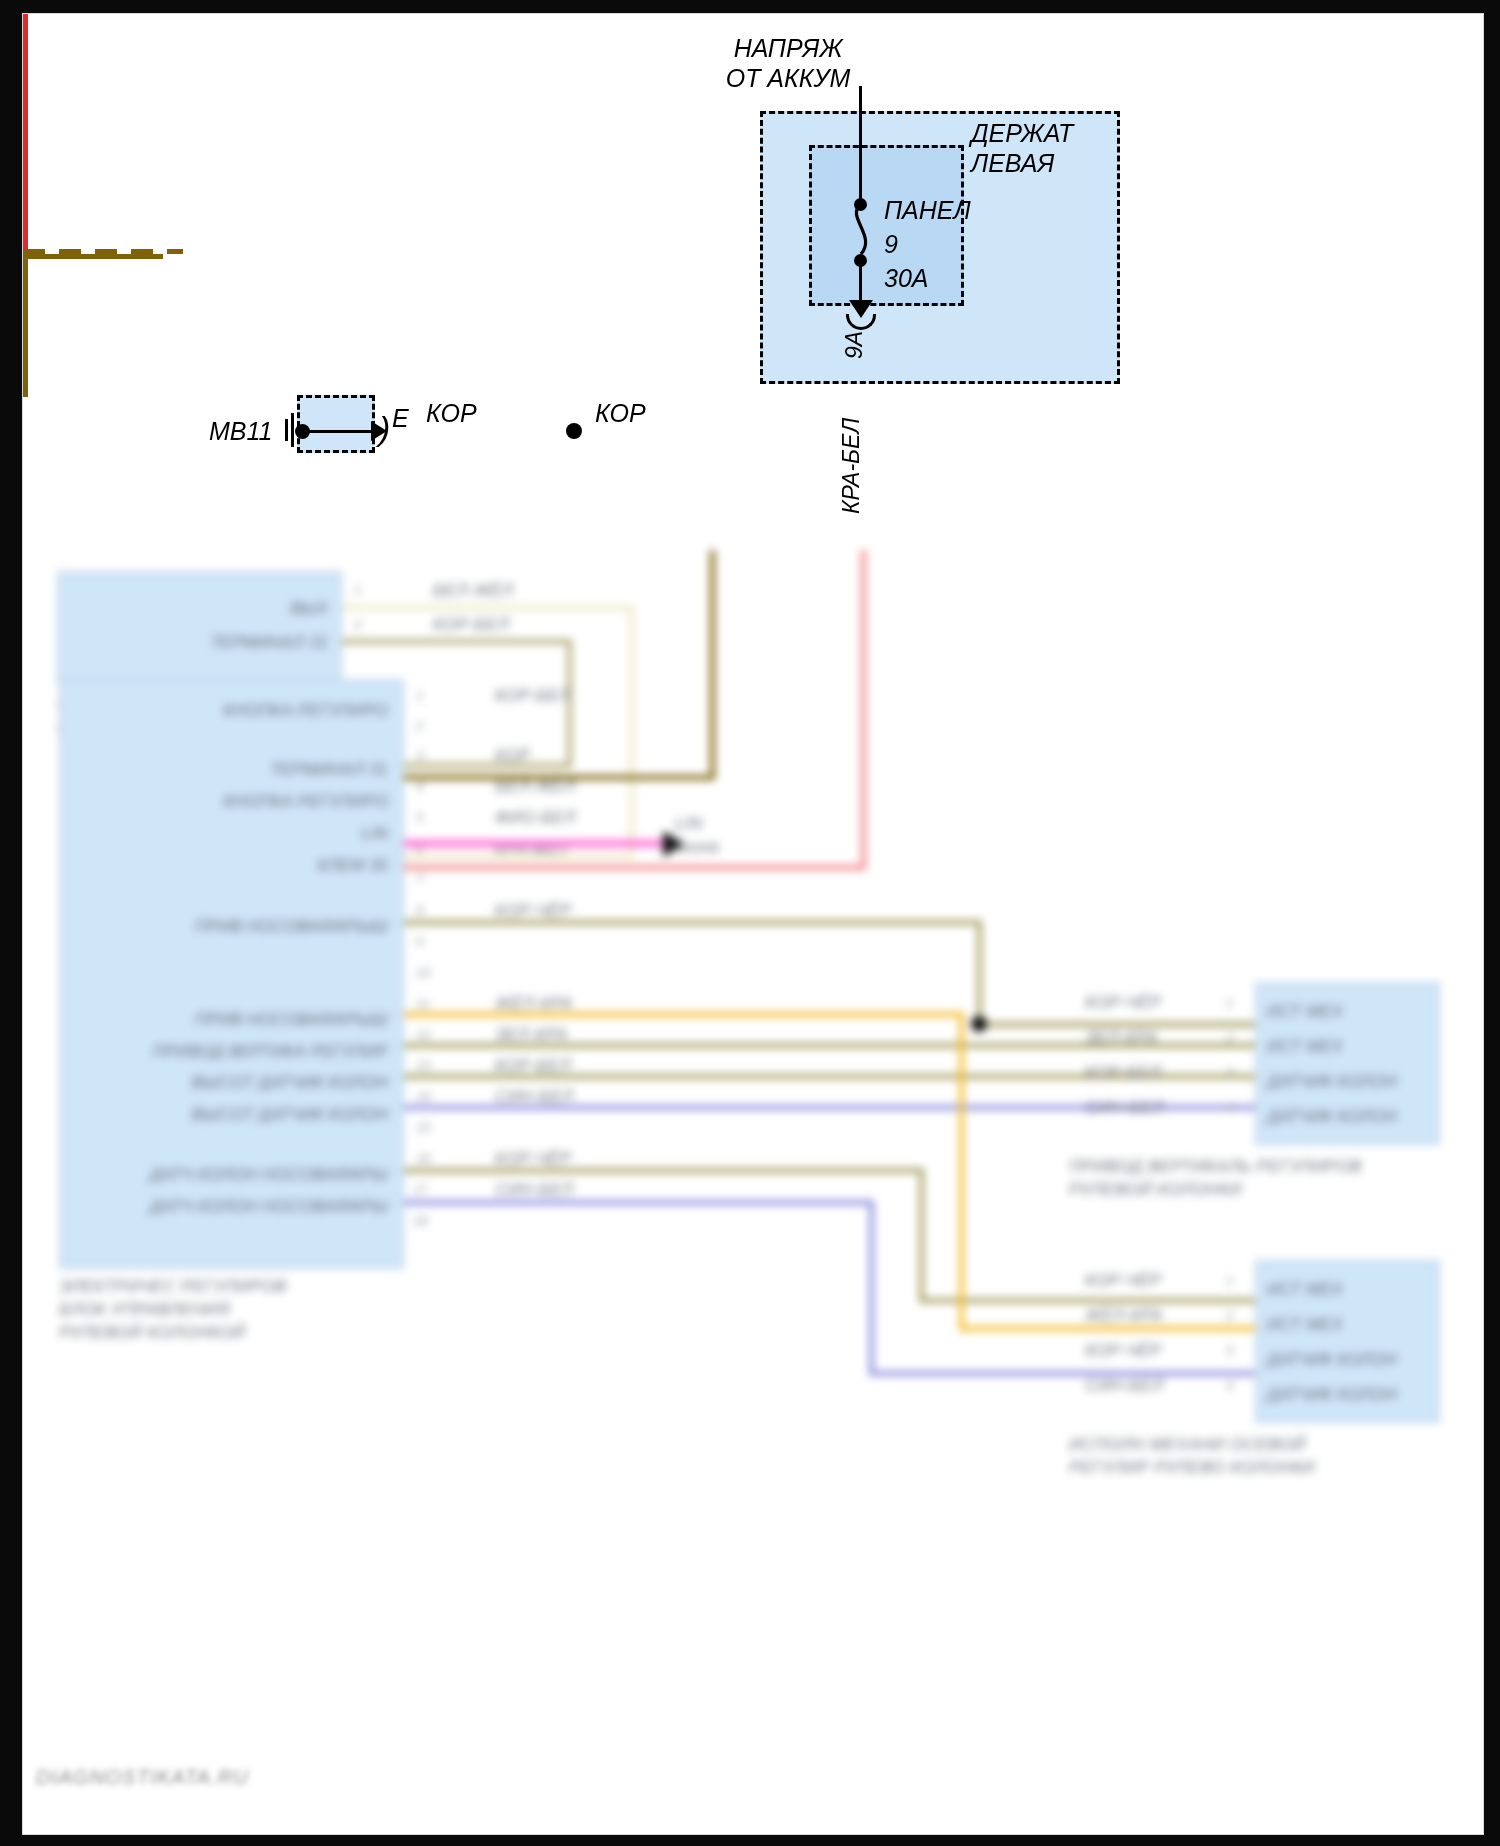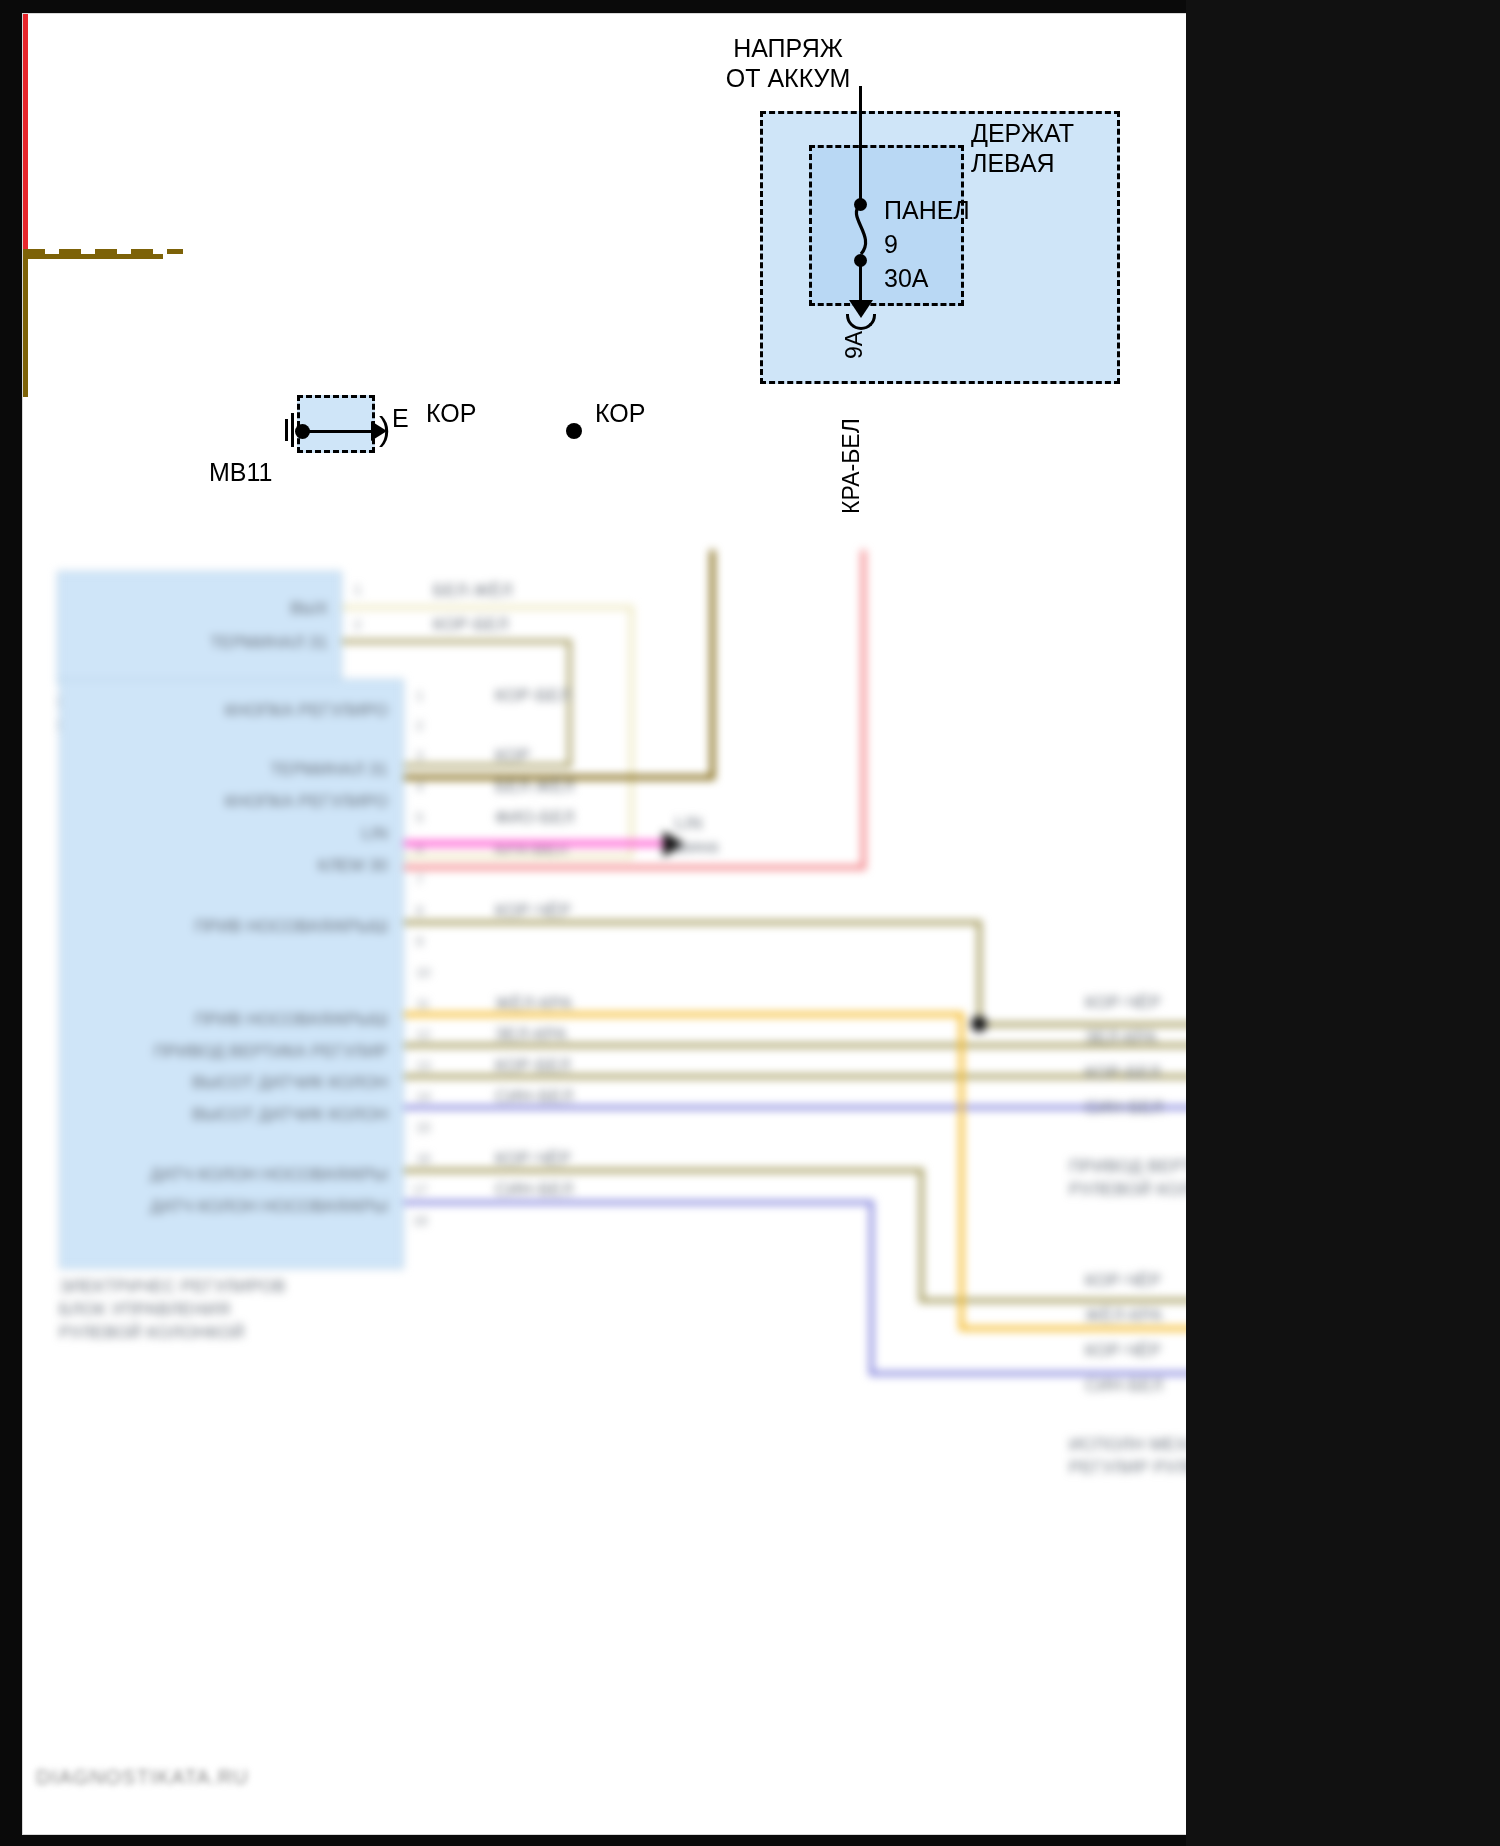--- a/index.html
+++ b/index.html
@@ -1,34 +1,35 @@
 <!DOCTYPE html>
 <html><head>
 <meta charset="utf-8">
 <title>Wiring Diagram</title>
 <style>
   html,body{margin:0;padding:0;background:#111;}
   *{box-sizing:border-box;}
   .page{
     position:relative;
-    width:1186px;height:1846px;
+    width:1500px;height:1846px;
     background:#0a0a0a;
     font-family:"Liberation Sans","DejaVu Sans",sans-serif;
     overflow:hidden;
+    font-style:italic;
   }
   .sheet{
     position:absolute;left:22px;top:13px;width:1462px;height:1822px;
     background:#ffffff;
     border:1px solid #d8d8d8;
     overflow:hidden;
   }
   
   .t{position:absolute;color:#000;white-space:pre;line-height:1.18;}
   .tc{text-align:center;}
-  .tr{text-align:left;margin-top:41px;}
+  .tr{text-align:left;}
   .wire{position:absolute;background:#000;}
   .blue-fill{position:absolute;background:#bedcf5;}
   .dash-box{position:absolute;border:3px dashed #000;background:transparent;}
   .dot{position:absolute;border-radius:50%;background:#000;}
   .vrot{transform-origin:0 0;transform:rotate(-90deg);}
 
   
   #ttl-batt{left:665px;top:20px;width:200px;font-size:25px;}
   #ttl-holder-out{left:1108px;top:76px;font-size:25px;}
   #ttl-holder-in{left:948px;top:105px;font-size:25px;}

